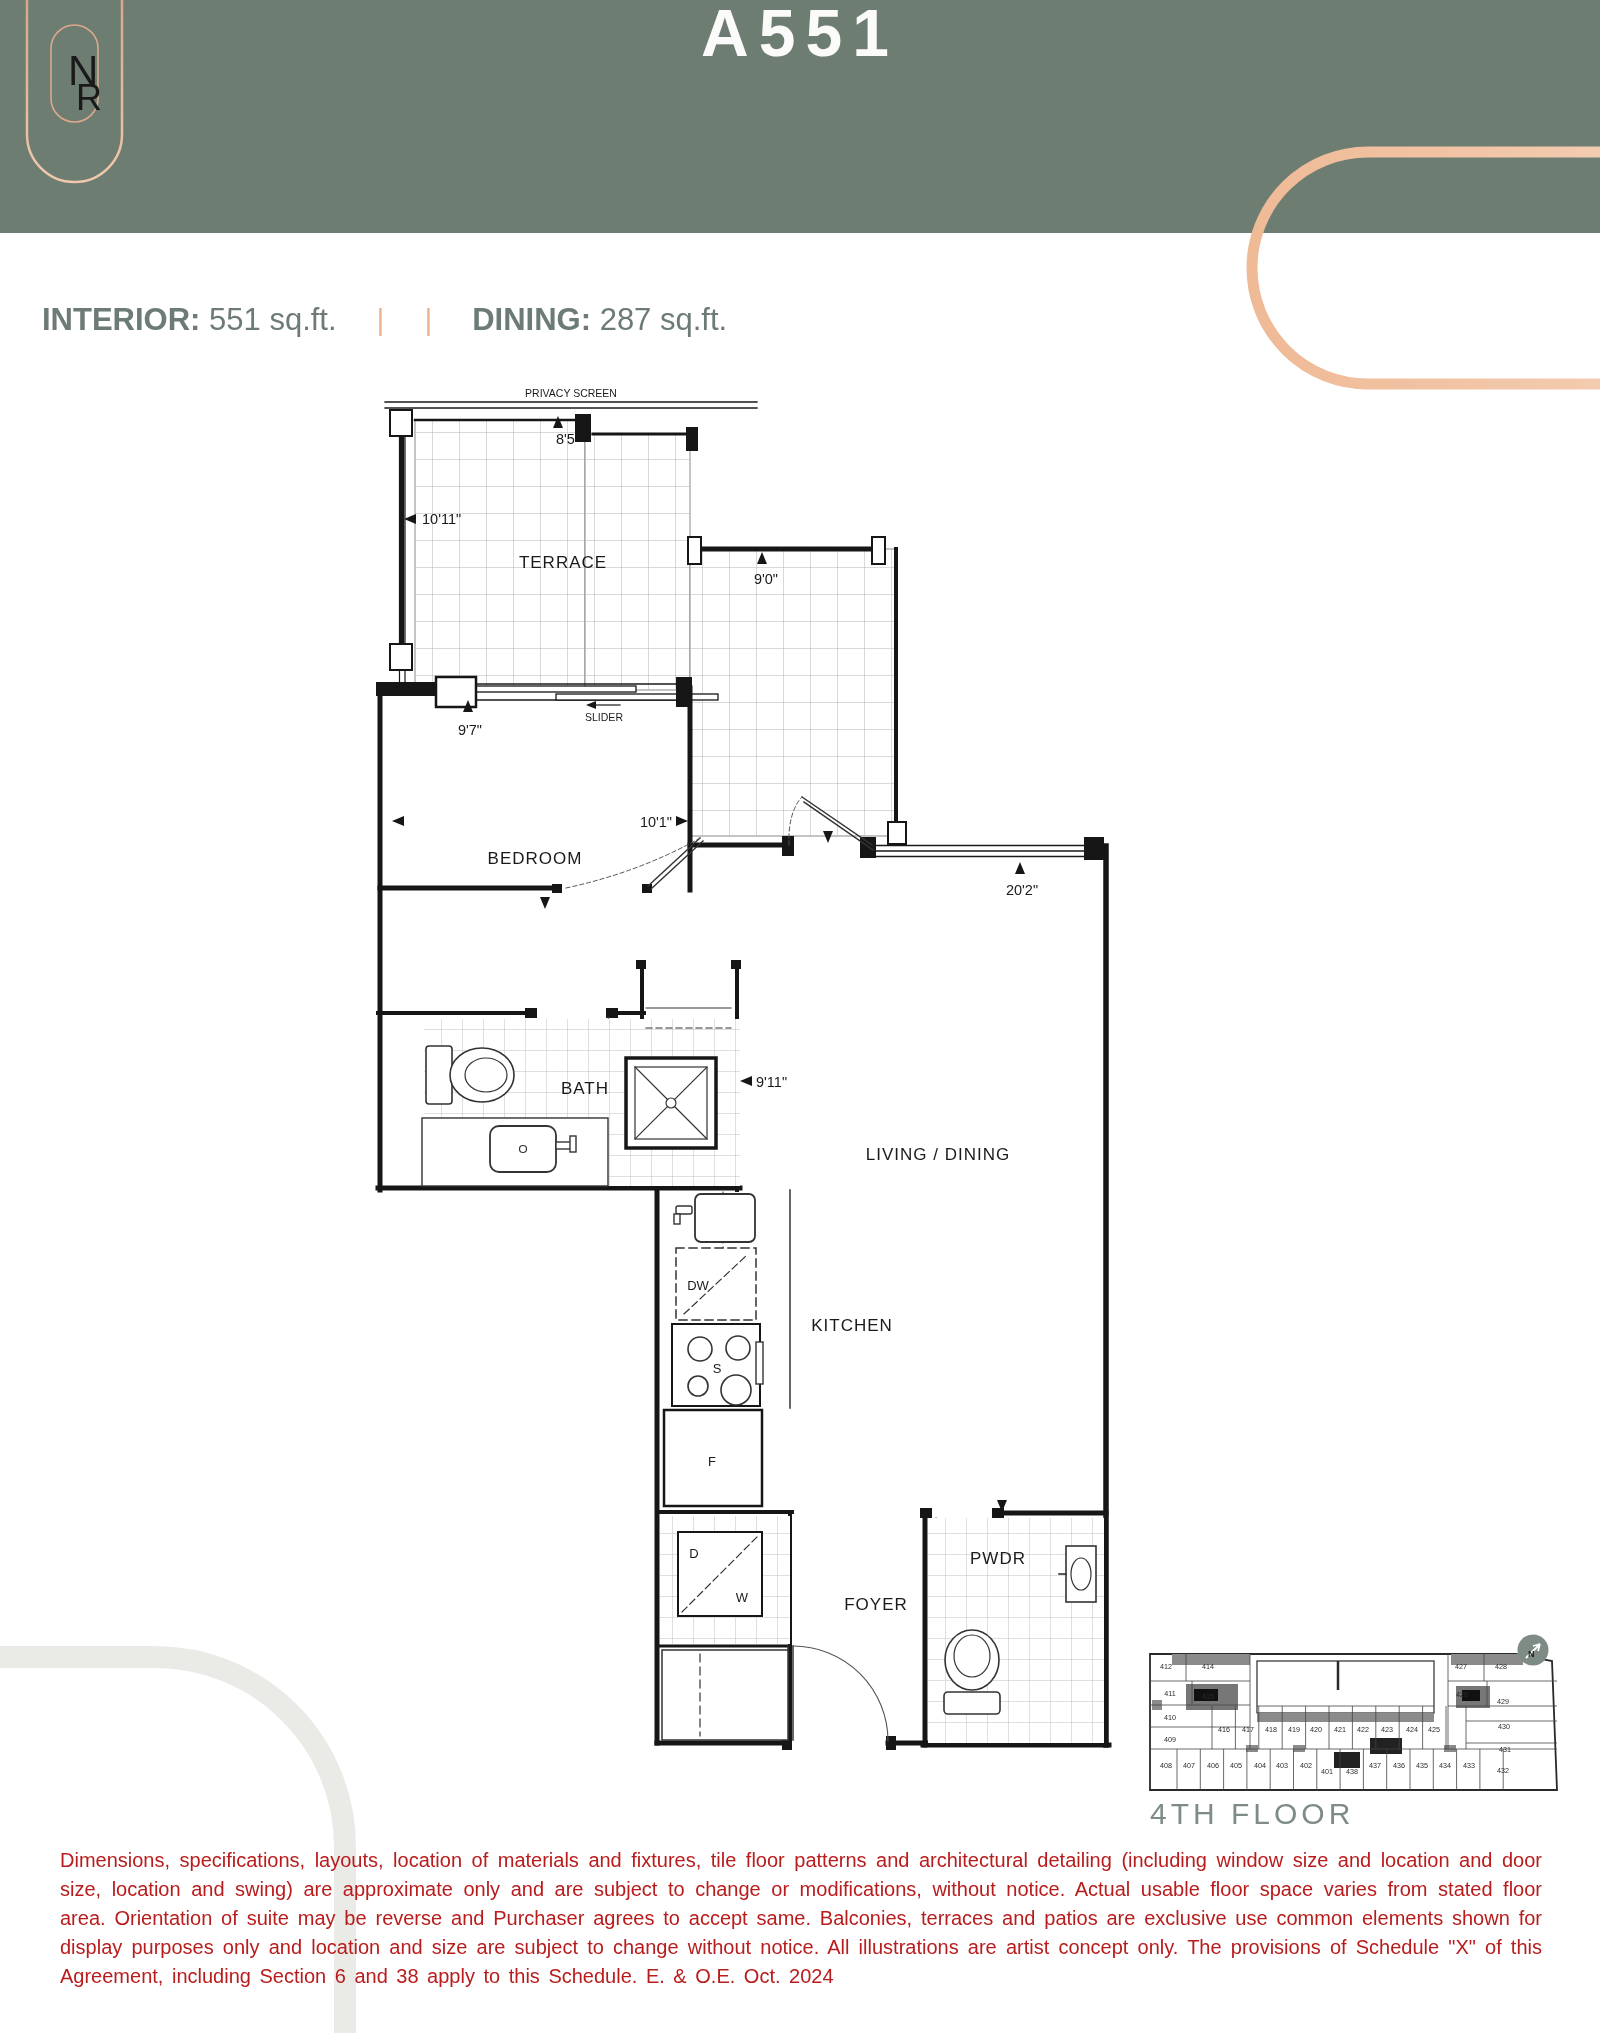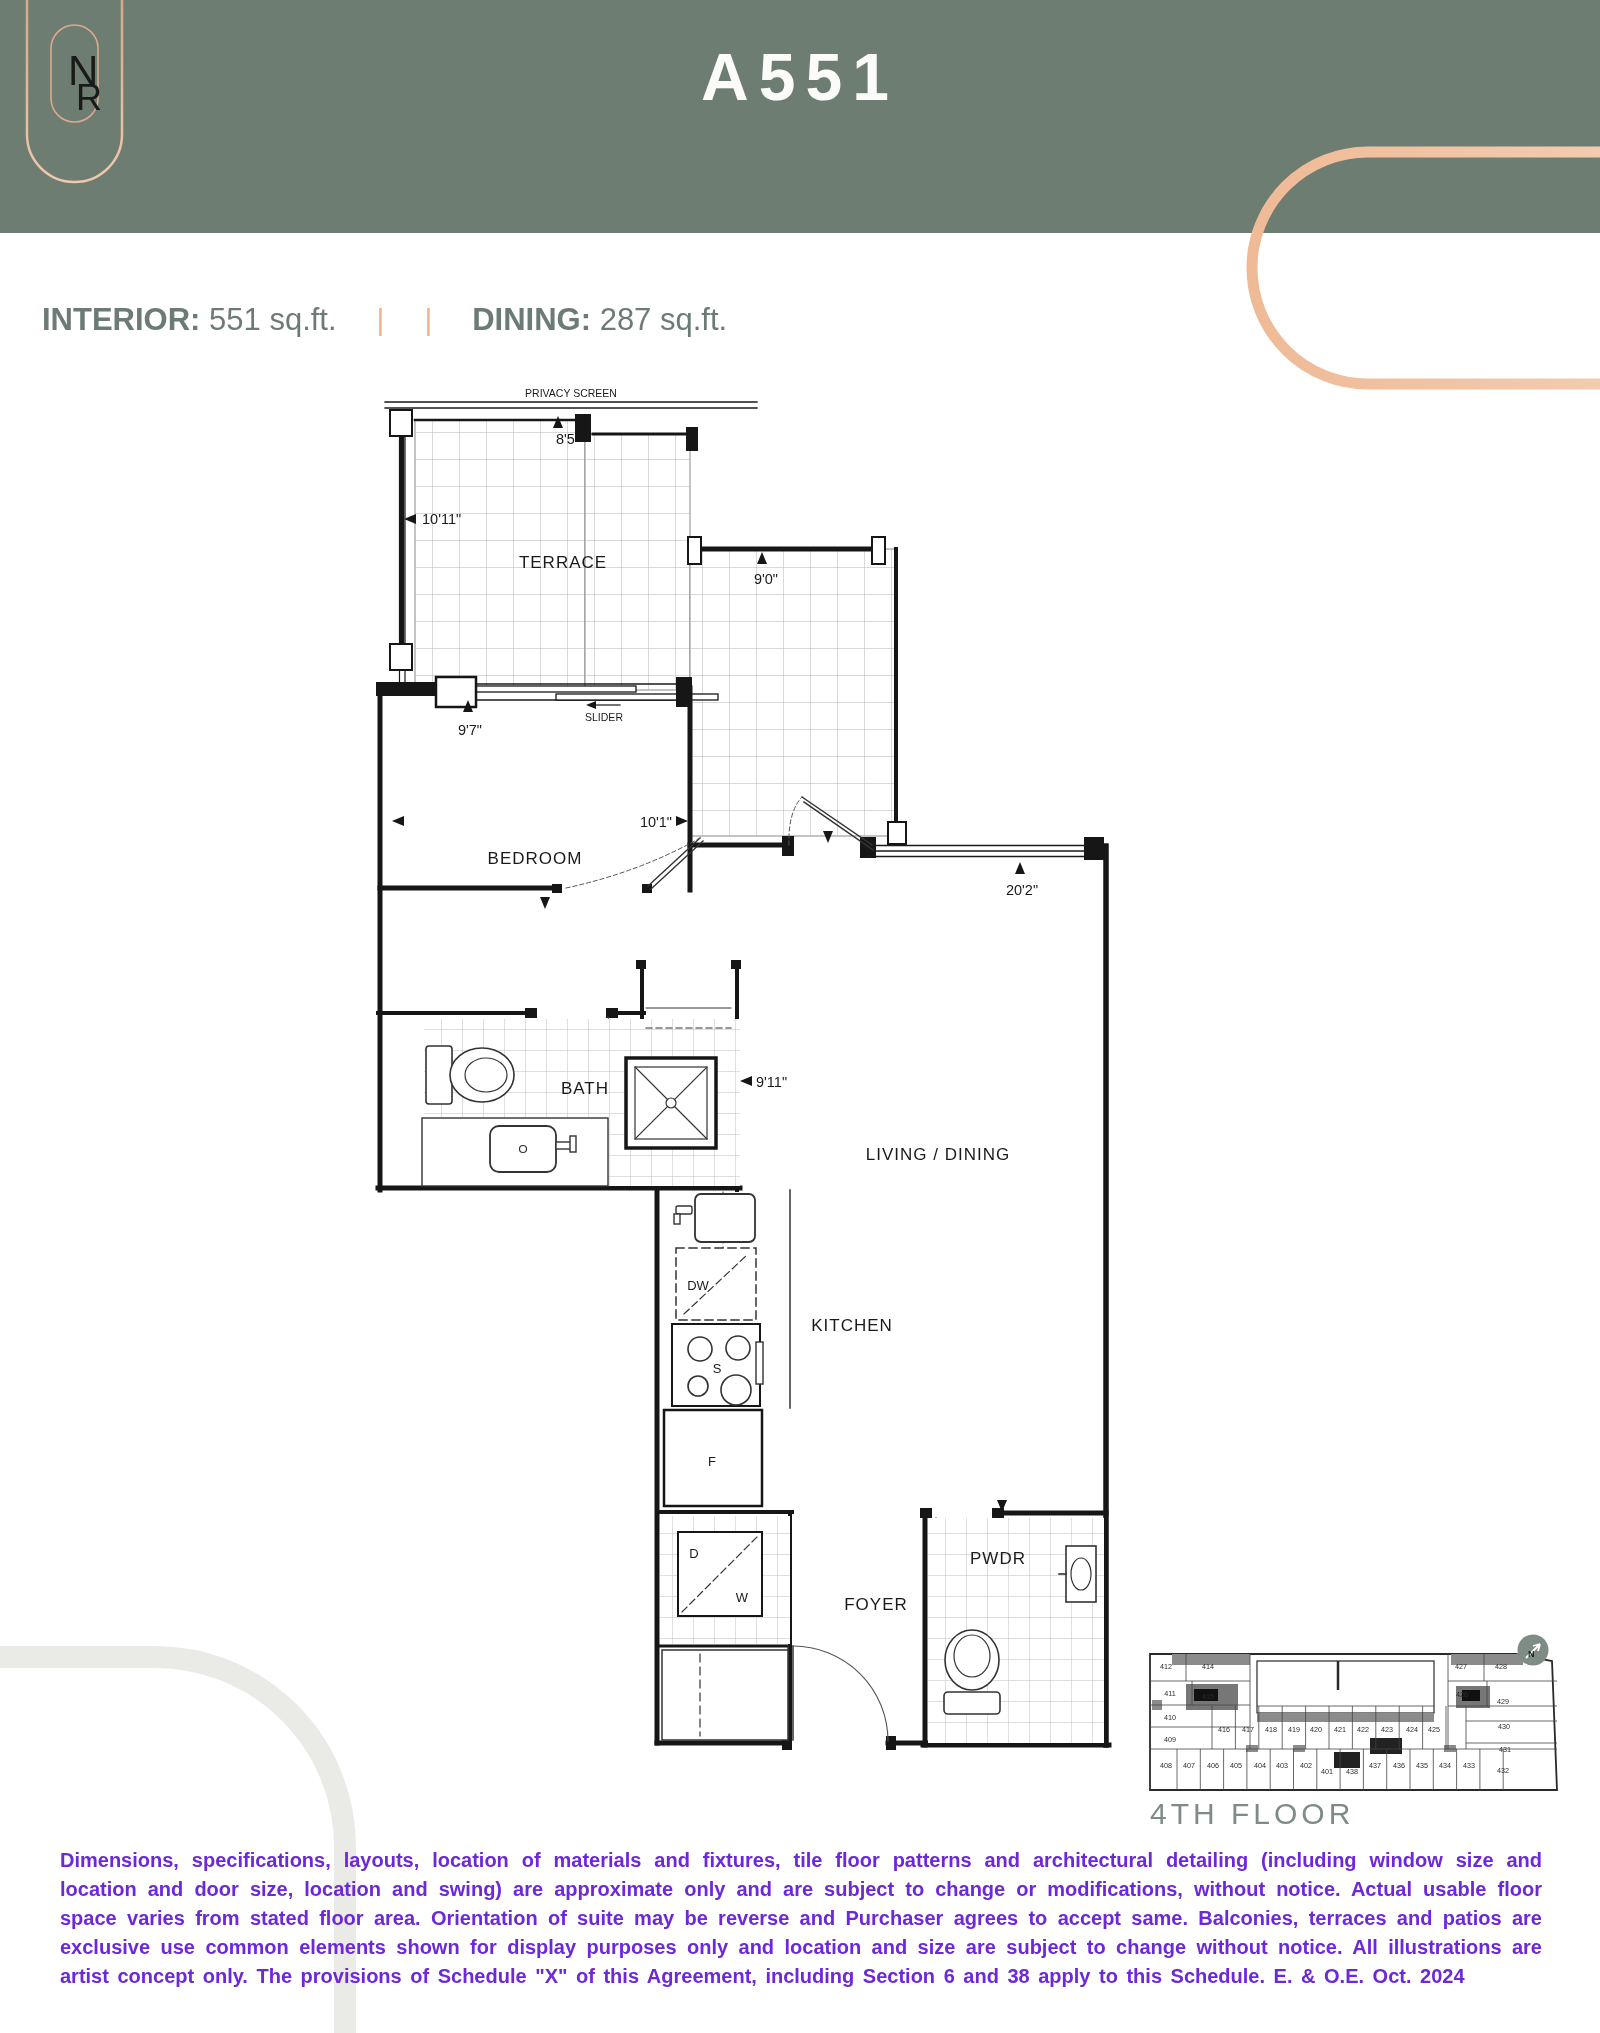--- a/index.html
+++ b/index.html
@@ -1,27 +1,27 @@
 <!DOCTYPE html>
 <html><head>
 <meta charset="utf-8">
 <style>
   html,body{margin:0;padding:0;}
   body{width:1600px;height:2033px;position:relative;background:#ffffff;overflow:hidden;
        font-family:"Liberation Sans",sans-serif;}
   .header{position:absolute;left:0;top:0;width:1600px;height:233px;background:#6e7d72;z-index:0;
-          text-align:center;box-sizing:border-box;padding-top:44px;}
+          text-align:center;box-sizing:border-box;}
   .suite-title{font-size:66px;font-weight:bold;letter-spacing:10px;color:#fbfbfa;line-height:1;}
   .suite-subtitle{margin-top:12px;font-size:25px;font-weight:bold;letter-spacing:7px;color:#dfa98b;}
   .stats{position:absolute;left:42px;top:302px;z-index:2;display:flex;align-items:baseline;
          gap:40px;font-size:31px;color:#6d7b76;white-space:nowrap;}
   .stats b{font-weight:bold;}
   .stats .sep{color:#ecb28c;font-size:30px;}
   .disclaimer{position:absolute;left:60px;top:1846px;width:1482px;z-index:2;
-              font-size:20px;line-height:29px;color:#6d28d9;text-align:justify;word-spacing:3px;font-weight:bold;}
+              font-size:20px;line-height:29px;color:#b91c1c;text-align:justify;word-spacing:3px;}
   svg.layer{position:absolute;left:0;top:0;z-index:1;}
   svg text{font-family:"Liberation Sans",sans-serif;fill:#1a1a1a;}
   .rl{font-size:17px;letter-spacing:1px;}
   .dim{font-size:14.5px;}
   .sm{font-size:10.5px;}
   .ap{font-size:13px;}
   .kpn{font-size:7.2px;fill:#2b2b2b;}
   .kpfloor{font-size:30px;letter-spacing:4px;fill:#7e8c85;}
 </style>
 </head>

